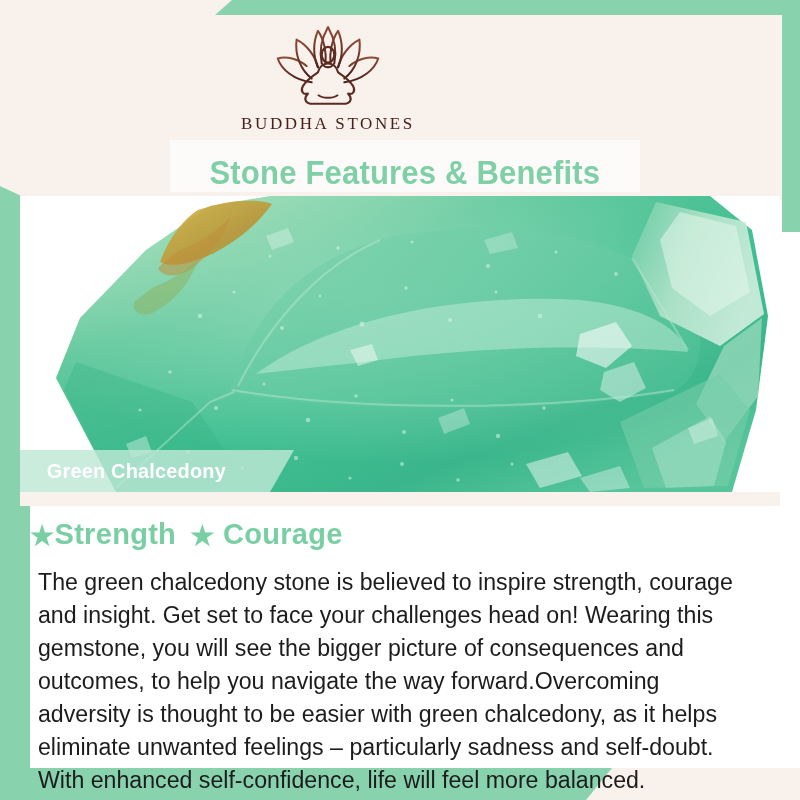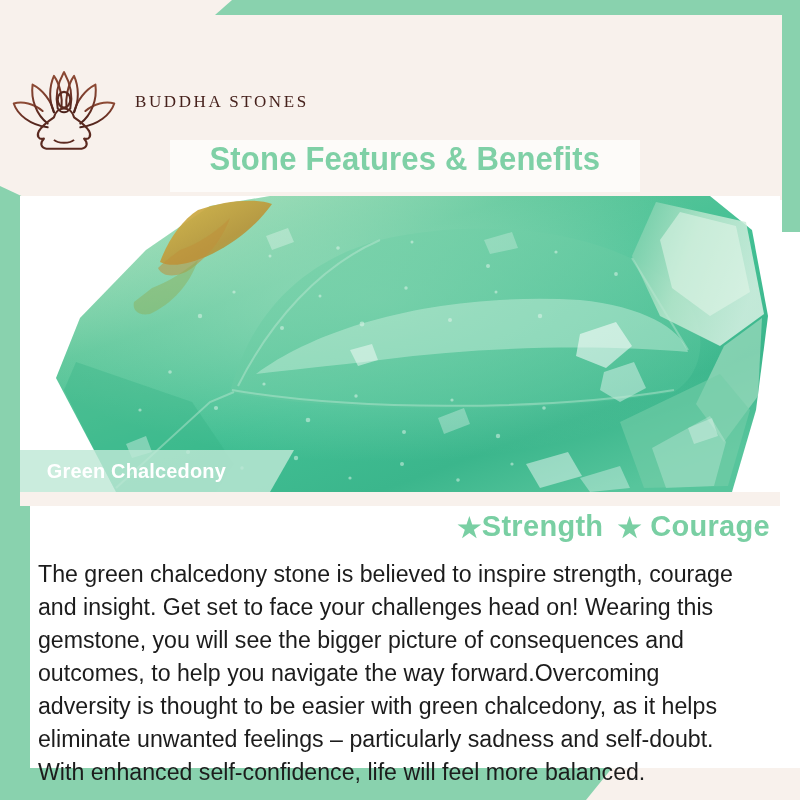--- a/index.html
+++ b/index.html
@@ -87,24 +87,23 @@
 
   
 
   .header {
     position: absolute;
     left: 0;
     top: 0;
     width: 656px;
     height: 200px;
     display: flex;
-    flex-direction: row;
+    flex-direction: column;
     align-items: center;
     justify-content: flex-start;
-    gap: 7px;
   }
 
   .logo-mark {
     margin-top: 22px;
     width: 128px;
     height: 88px;
     display: block;
   }
 
   .logo-wordmark {
@@ -119,21 +118,21 @@
   
 
   .title-plate {
     position: absolute;
     left: 170px;
     top: 140px;
     width: 470px;
     height: 52px;
     background: #fdfbf9;
     display: flex;
-    align-items: flex-start;
+    align-items: flex-end;
     justify-content: center;
     z-index: 6;
   }
 
   .title-text {
     font-family: "Liberation Sans Narrow", "Liberation Sans", sans-serif;
     font-weight: bold;
     font-size: 33px;
     color: #7fd0a6;
     letter-spacing: 0.2px;
@@ -202,22 +201,22 @@
     position: absolute;
     left: 30px;
     top: 506px;
     width: 740px;
     height: 262px;
     background: #ffffff;
     z-index: 5;
   }
 
   .keywords {
-    margin-top: 4px;
-    text-align: right;
+    margin-top: 12px;
+    text-align: left;
     font-family: "Liberation Sans Narrow", "Liberation Sans", sans-serif;
     font-weight: bold;
     font-size: 29px;
     color: #79cfa3;
     letter-spacing: 0.3px;
     white-space: nowrap;
   }
 
   .keywords .star {
     font-size: 27px;

